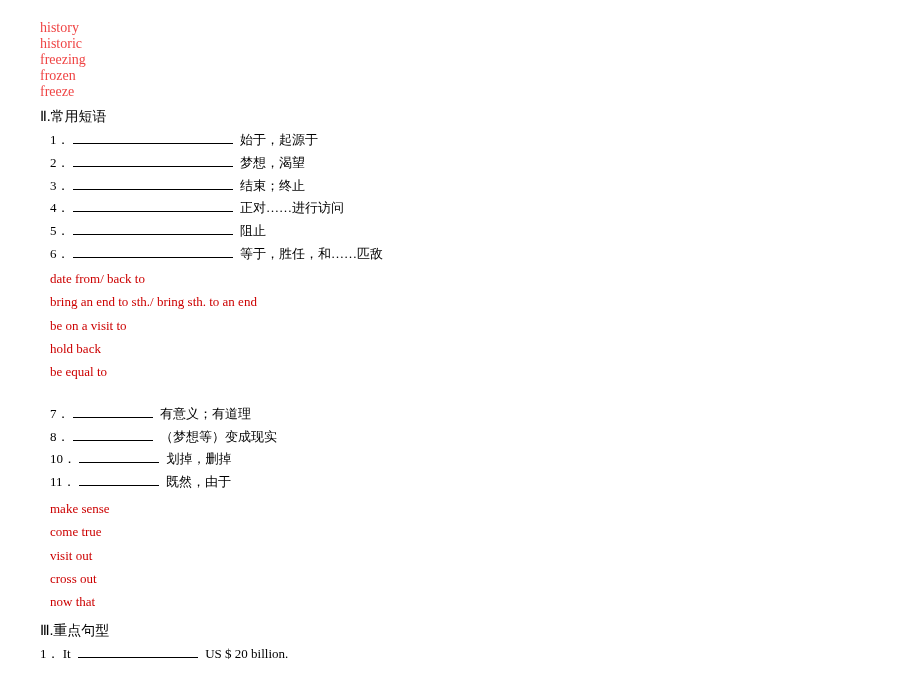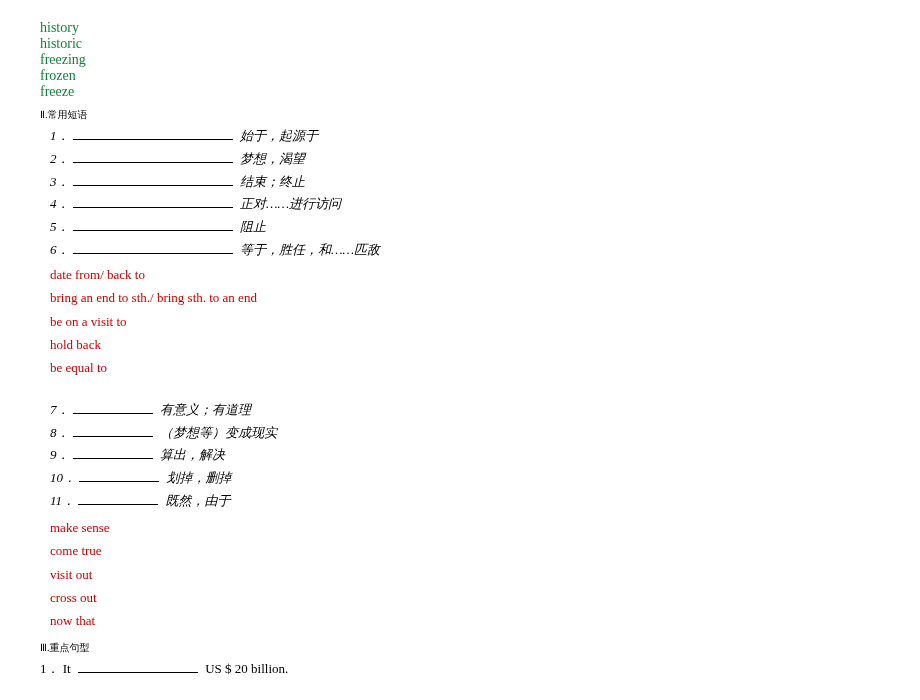--- a/index.html
+++ b/index.html
@@ -10,31 +10,30 @@
     body {
       background: #ffffff;
       font-family: "SimSun", "宋体", serif;
       font-size: 14px;
       color: #000000;
       width: 920px;
       min-height: 700px;
       padding: 20px 40px;
     }
     .red-text {
-      color: #15803d;
+      color: #ef4444;
     }
     .section-header {
-      font-size: 10px;
+      font-size: 14px;
       margin-bottom: 4px;
       margin-top: 4px;
     }
     .phrase-list {
       list-style: none;
       margin-left: 10px;
-      font-style: italic;
     }
     .phrase-list li {
       margin-bottom: 2px;
       font-size: 13px;
       line-height: 1.6;
     }
     .blank {
       display: inline-block;
       min-width: 160px;
       border-bottom: 1px solid #000;
@@ -123,25 +122,20 @@
     <span>7．</span>
     <span class="blank-short" style="min-width:80px;"></span>
     <span>有意义；有道理</span>
   </li>
   <li>
     <span>8．</span>
     <span class="blank-short" style="min-width:80px;"></span>
     <span>（梦想等）变成现实</span>
   </li>
   <li>
-    <span>9．</span>
-    <span class="blank-short" style="min-width:80px;"></span>
-    <span>算出，解决</span>
-  </li>
-  <li>
     <span>10．</span>
     <span class="blank-short" style="min-width:80px;"></span>
     <span>划掉，删掉</span>
   </li>
   <li>
     <span>11．</span>
     <span class="blank-short" style="min-width:80px;"></span>
     <span>既然，由于</span>
   </li>
 </ul>

